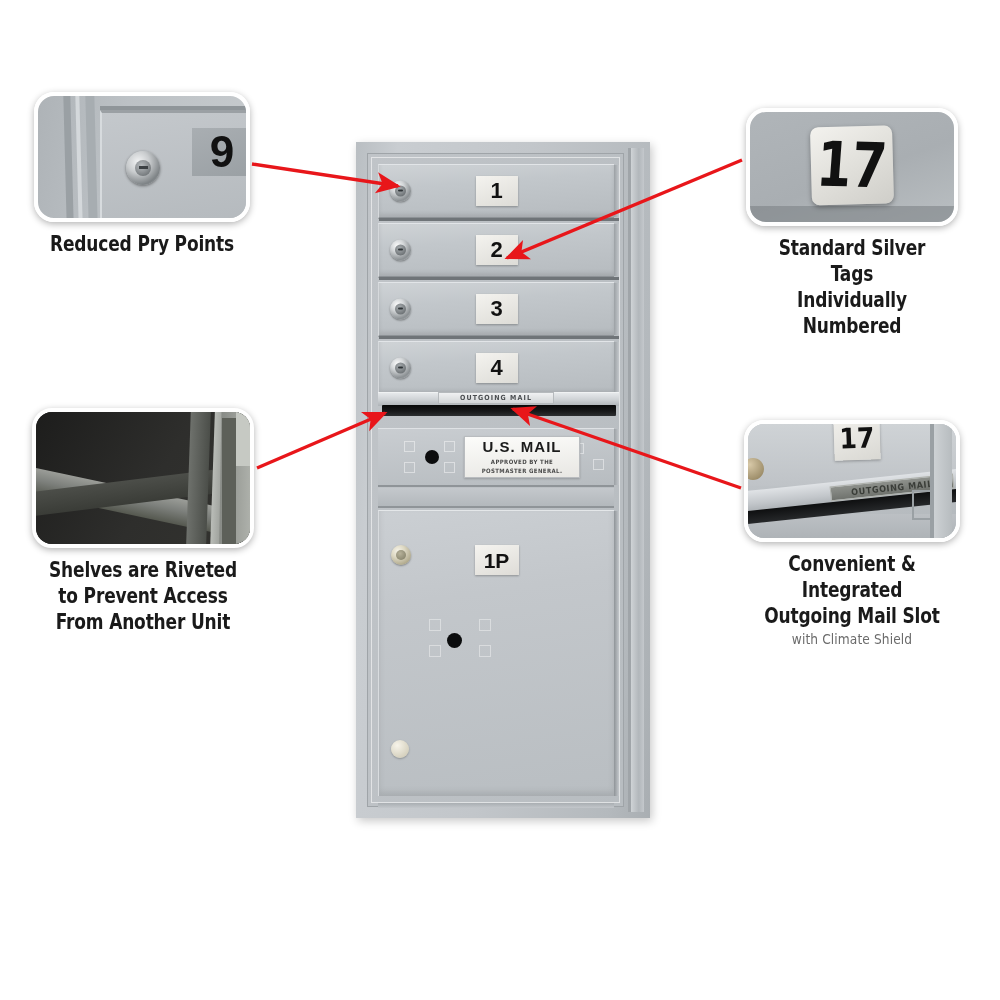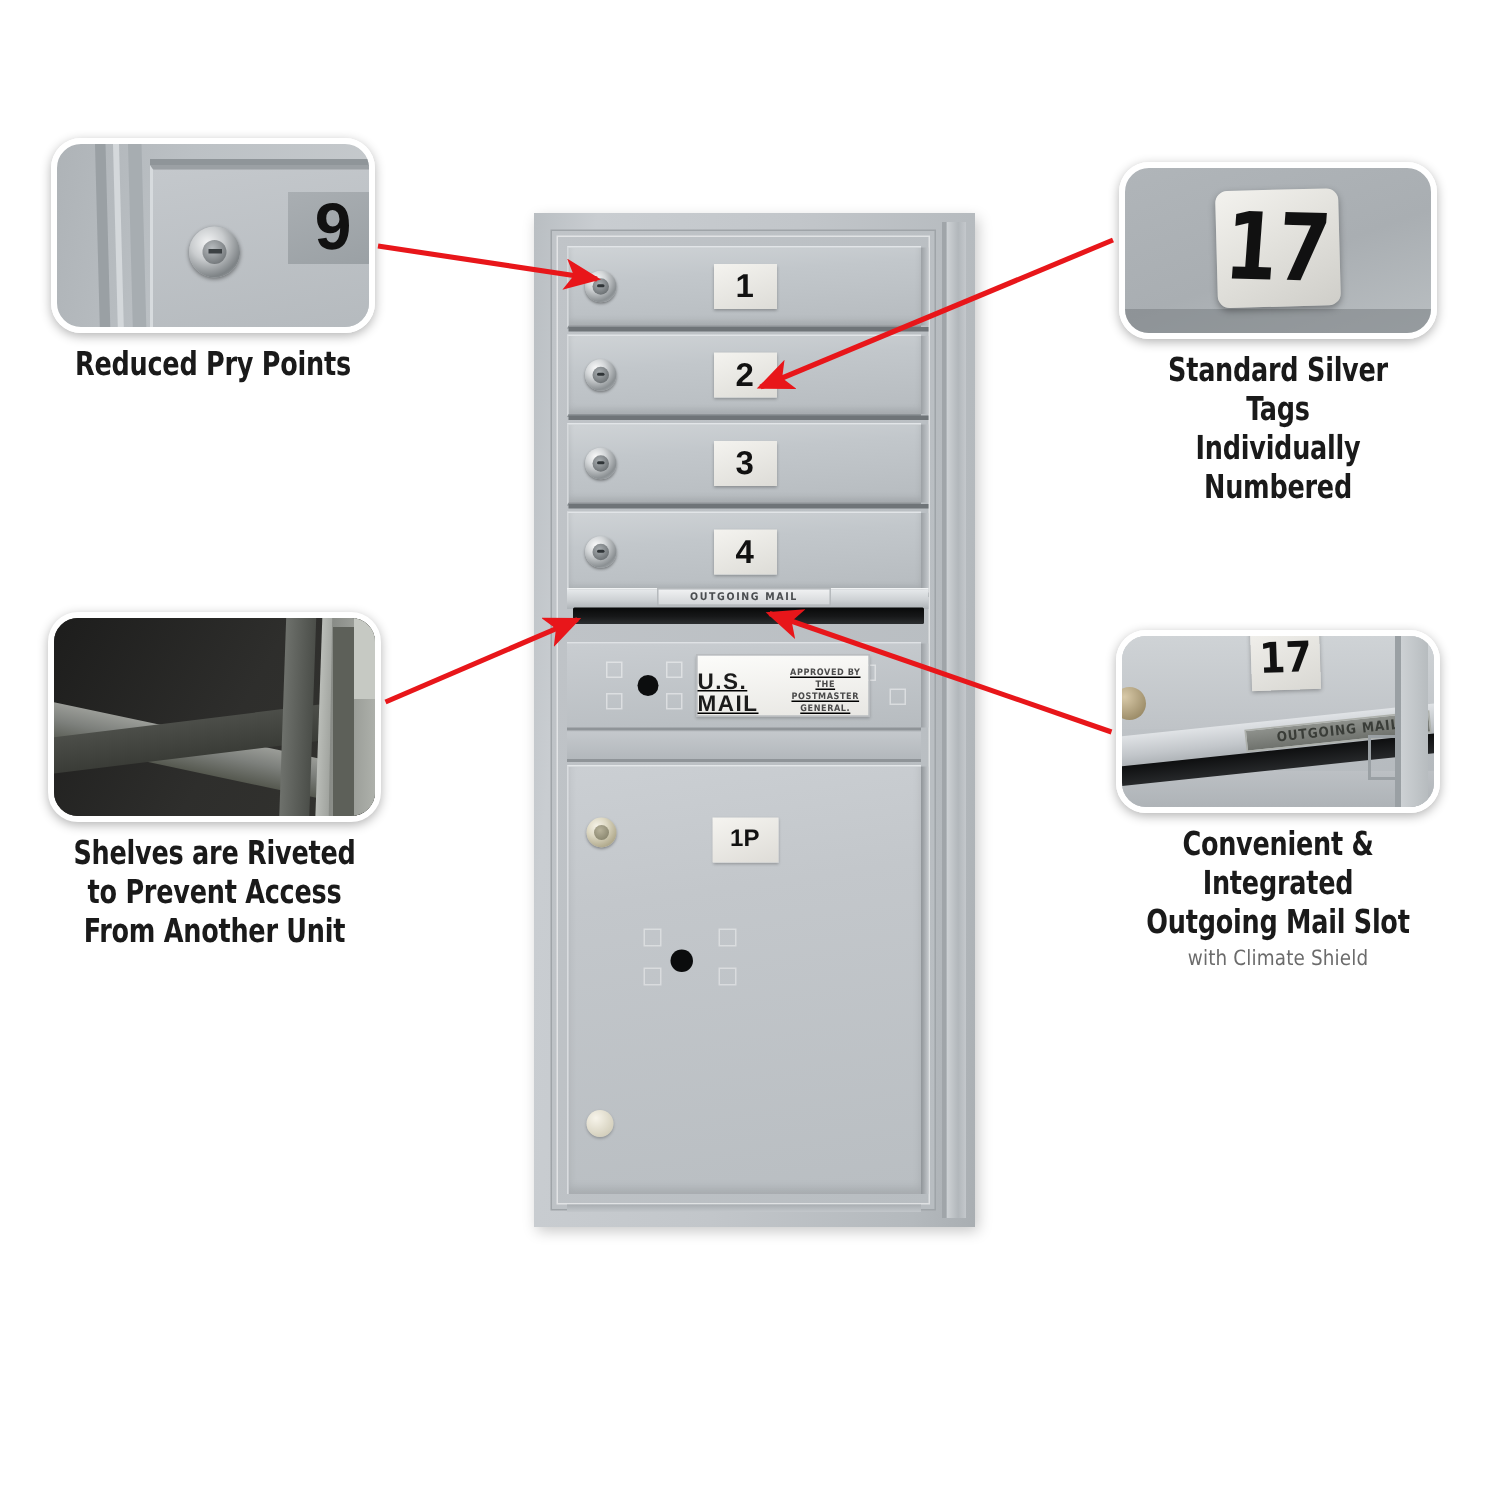--- a/index.html
+++ b/index.html
@@ -257,21 +257,21 @@
     border-top:1px solid #dfe2e5; border-bottom:2px solid #8f9498;
   }
   .usps-panel::after { content:""; position:absolute; right:-5px; top:0; width:5px; height:100%; background: linear-gradient(90deg,#9ba0a4,#c3c7cb); }
   .usps-hole { position:absolute; left:47px; top:50%; transform:translateY(-50%); width:14px; height:14px; border-radius:50%; background:#0c0d0e; }
   .usps-ghost { position:absolute; width:9px; height:9px; border:1px solid rgba(255,255,255,.45); }
   .usps-plate {
     position:absolute; left:86px; top:7px; width:114px; height:40px;
     background: linear-gradient(175deg,#fcfcfa,#e8e7e3);
     border:1px solid #b9bcbf;
     box-shadow:0 1px 2px rgba(0,0,0,.2);
-    display:flex; align-items:flex-end; justify-content:center;text-decoration:underline;
+    display:flex; flex-direction:column; align-items:center; justify-content:center;
   }
   .usps-plate .t1 {
     font-family:"Liberation Sans",sans-serif;
     font-size:15px; font-weight:700; color:#1b1b1b; letter-spacing:1px; line-height:1;
   }
   .usps-plate .t2 {
     font-family:"Liberation Sans Narrow","DejaVu Sans Condensed","Liberation Sans",sans-serif;
     font-size:6px; font-weight:700; color:#4a4a4a; letter-spacing:0.4px; line-height:1.35; text-align:center; margin-top:4px;
   }
 
@@ -296,21 +296,21 @@
     background: radial-gradient(circle at 35% 30%, #f7f4ea, #c9c4ae);
     box-shadow:0 1px 2px rgba(0,0,0,.25);
   }
   .parcel-tag {
     position:absolute; left:50%; top:34px; transform:translateX(-50%);
     width:44px; height:30px;
     background: linear-gradient(160deg,#f5f4f0,#dedcd7);
     box-shadow:0 1px 2px rgba(0,0,0,.28);
     display:flex; align-items:center; justify-content:center;
   }
-  .parcel-tag span { font-family:"Liberation Sans",sans-serif; font-size:16px; font-weight:700; color:#111; line-height:1; }
+  .parcel-tag span { font-family:"Liberation Sans",sans-serif; font-size:21px; font-weight:700; color:#111; line-height:1; }
   .parcel-hole { position:absolute; left:68px; top:122px; width:15px; height:15px; border-radius:50%; background:#0b0c0d; }
   .parcel-ghost { position:absolute; width:10px; height:10px; border:1px solid rgba(255,255,255,.40); }
   .parcel-base { position:absolute; left:22px; right:36px; bottom:10px; height:5px; background: linear-gradient(180deg,#a9aeb2,#c3c7cb); }
 </style>
 </head>
 <body>
 
 <div id="stage">
 
   <div id="unit">

